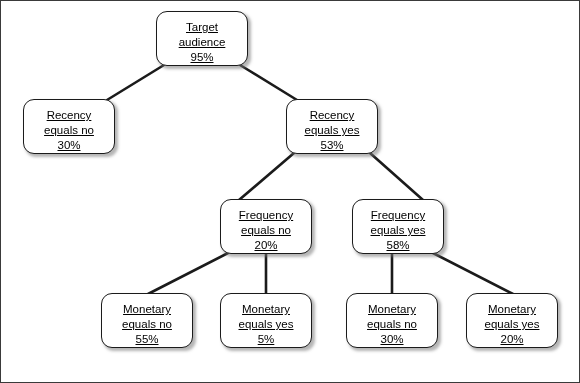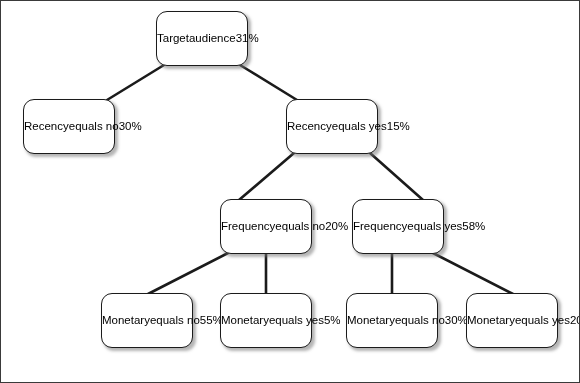--- a/index.html
+++ b/index.html
@@ -26,28 +26,29 @@
     pointer-events: none;
   }
   .node {
     position: absolute;
     box-sizing: border-box;
     background: #ffffff;
     border: 1.6px solid #1b1b1b;
     border-radius: 11px;
     box-shadow: 2.5px 2.5px 3px rgba(120,120,120,0.55);
     display: flex;
-    flex-direction: row;
+    flex-direction: column;
     align-items: center;
-    justify-content: space-between;
+    justify-content: flex-end;
     text-align: center;
     color: #000000;
     font-size: 11.5px;
     line-height: 15px;
     z-index: 2;
+    text-decoration: underline;
   }
   .node .ln {
     display: block;
     white-space: nowrap;
   }
 </style>
 </head>
 <body>
 
 <div id="canvas">
@@ -60,31 +61,31 @@
       <line x1="227" y1="252" x2="147" y2="293" stroke="#1b1b1b" stroke-width="2.6" stroke-linecap="round"></line>
       <line x1="265" y1="252" x2="265" y2="293" stroke="#1b1b1b" stroke-width="2.6" stroke-linecap="round"></line>
       <line x1="391" y1="252" x2="391" y2="293" stroke="#1b1b1b" stroke-width="2.6" stroke-linecap="round"></line>
       <line x1="432" y1="252" x2="512" y2="293" stroke="#1b1b1b" stroke-width="2.6" stroke-linecap="round"></line>
     </svg>
 
   <div id="node-layer">
       <div class="node" style="left: 155px; top: 10px; width: 92px; height: 55px;">
         <span class="ln">Target</span>
         <span class="ln">audience</span>
-        <span class="ln">31%</span>
+        <span class="ln">95%</span>
       </div>
       <div class="node" style="left: 22px; top: 98px; width: 92px; height: 55px;">
         <span class="ln">Recency</span>
         <span class="ln">equals no</span>
         <span class="ln">30%</span>
       </div>
       <div class="node" style="left: 285px; top: 98px; width: 92px; height: 55px;">
         <span class="ln">Recency</span>
         <span class="ln">equals yes</span>
-        <span class="ln">15%</span>
+        <span class="ln">53%</span>
       </div>
       <div class="node" style="left: 219px; top: 198px; width: 92px; height: 55px;">
         <span class="ln">Frequency</span>
         <span class="ln">equals no</span>
         <span class="ln">20%</span>
       </div>
       <div class="node" style="left: 351px; top: 198px; width: 92px; height: 55px;">
         <span class="ln">Frequency</span>
         <span class="ln">equals yes</span>
         <span class="ln">58%</span>

